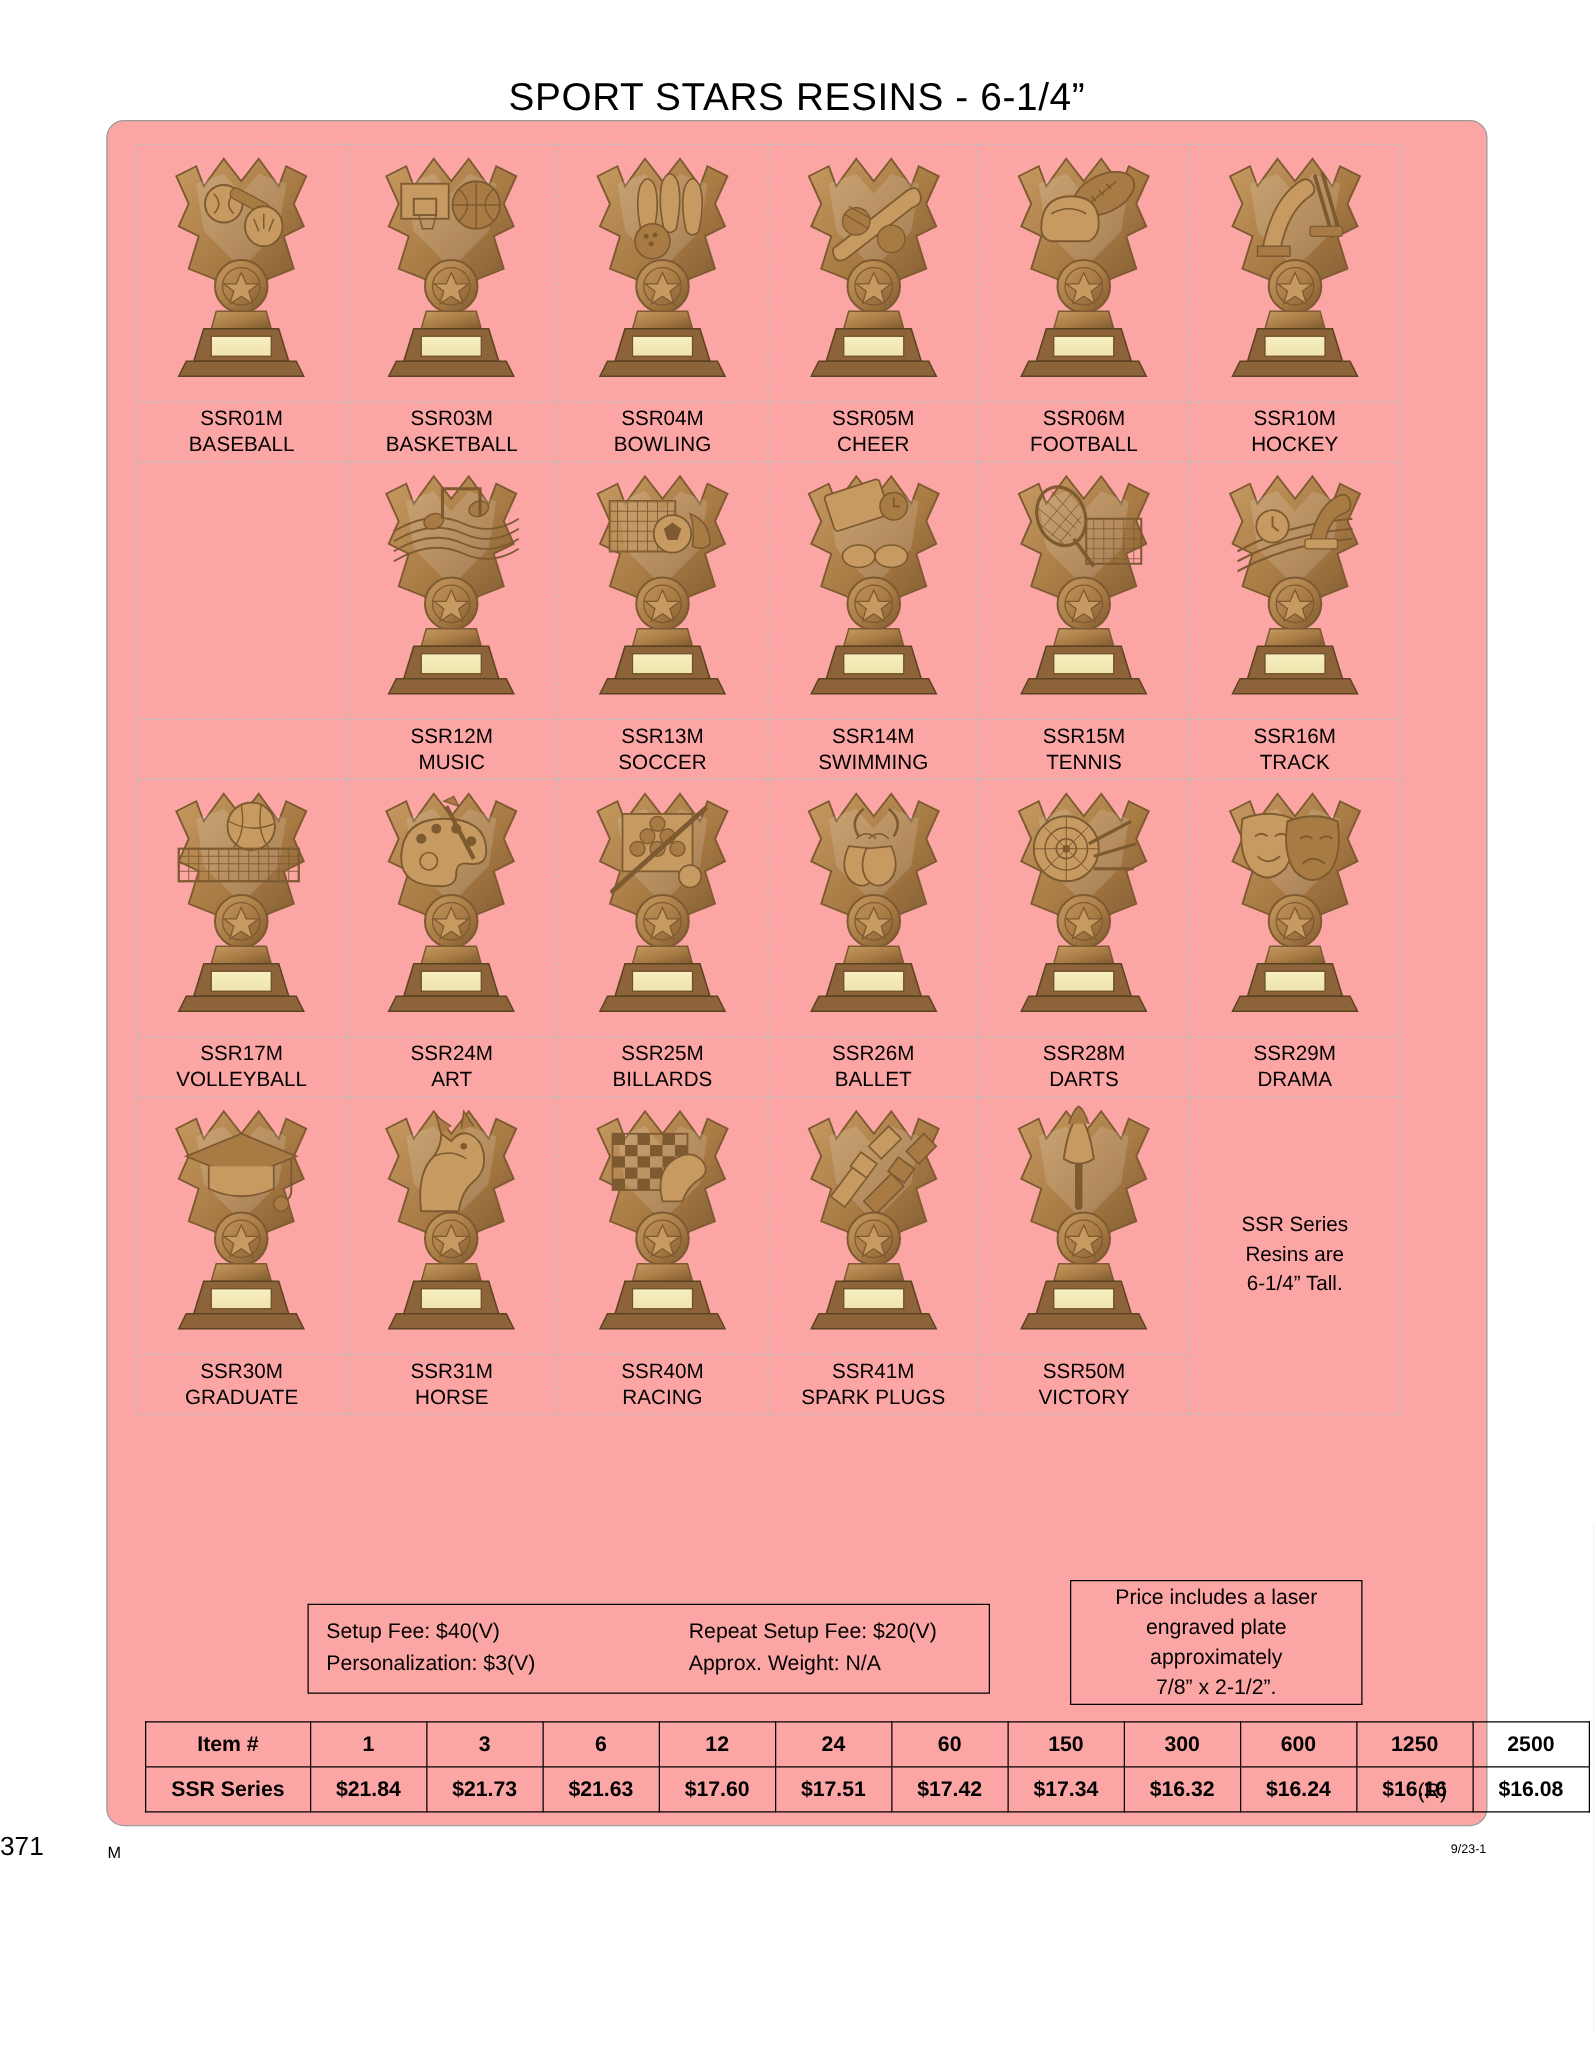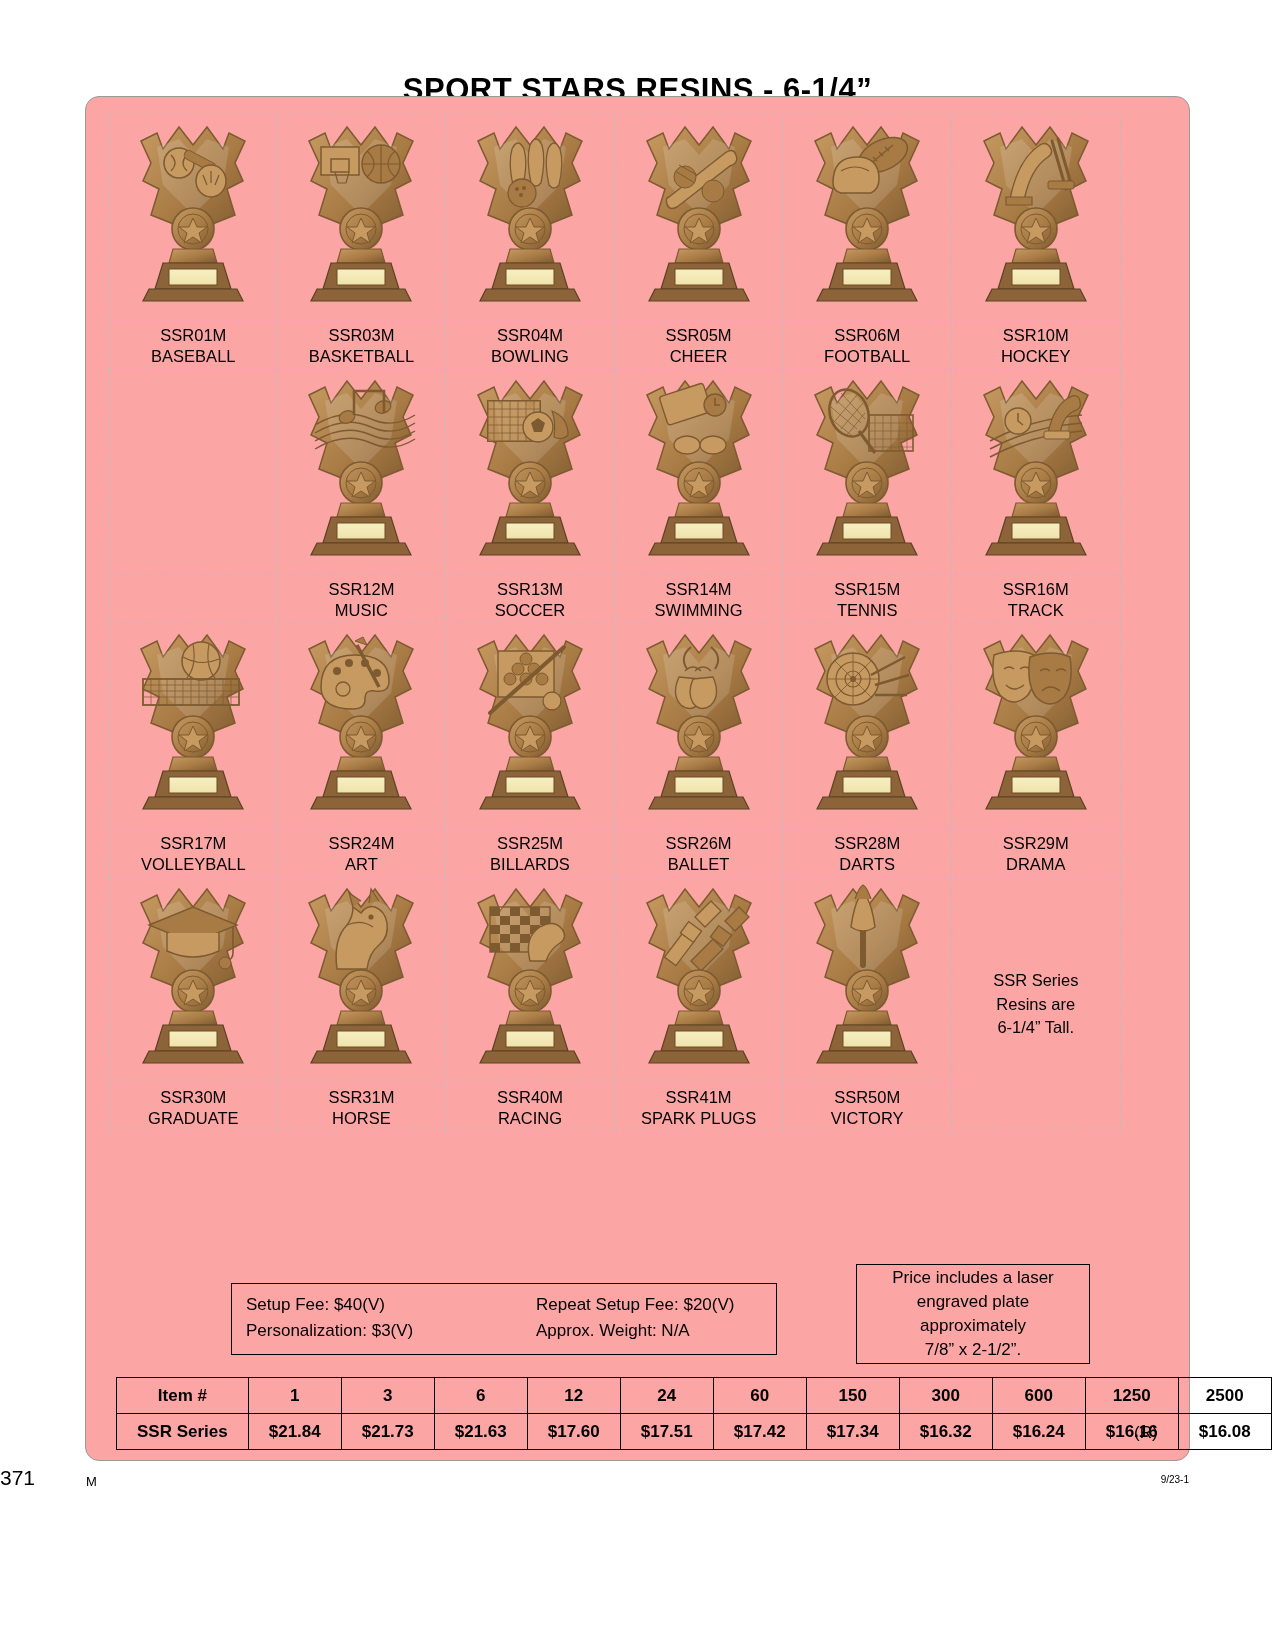--- a/index.html
+++ b/index.html
@@ -10,24 +10,24 @@
     font-family:"Liberation Sans", sans-serif;
     color:#000;
     position:relative;
     overflow:hidden;
   }
 
   
   .page-title {
     text-align:center;
     font-size:31px;
-    font-weight:700;
+    font-weight:400;
     letter-spacing:0.5px;
     padding-top:60px;
-    margin:12px;
+    margin:0;
   }
 
   
   .catalog-frame {
     position:absolute;
     left:85px; top:96px;
     width:1105px; height:1365px;
     border:1px solid #9a9a9a;
     border-radius:14px;
     background:#fca5a5;
@@ -88,21 +88,21 @@
     text-align:center;
     width:100%;
   }
 
   
   .trophy { width:150px; height:200px; display:block; }
 
   
   .fee-box {
     position:absolute;
-    left:145px; top:1186px;
+    left:160px; top:1186px;
     width:546px; height:72px;
     border:1.5px solid #000;
     padding:8px 14px;
     font-size:17px;
     line-height:1.5;
   }
   .fee-row { display:flex; }
   .fee-left { width:290px; }
   .fee-right { flex:1; text-align:left; }
 

